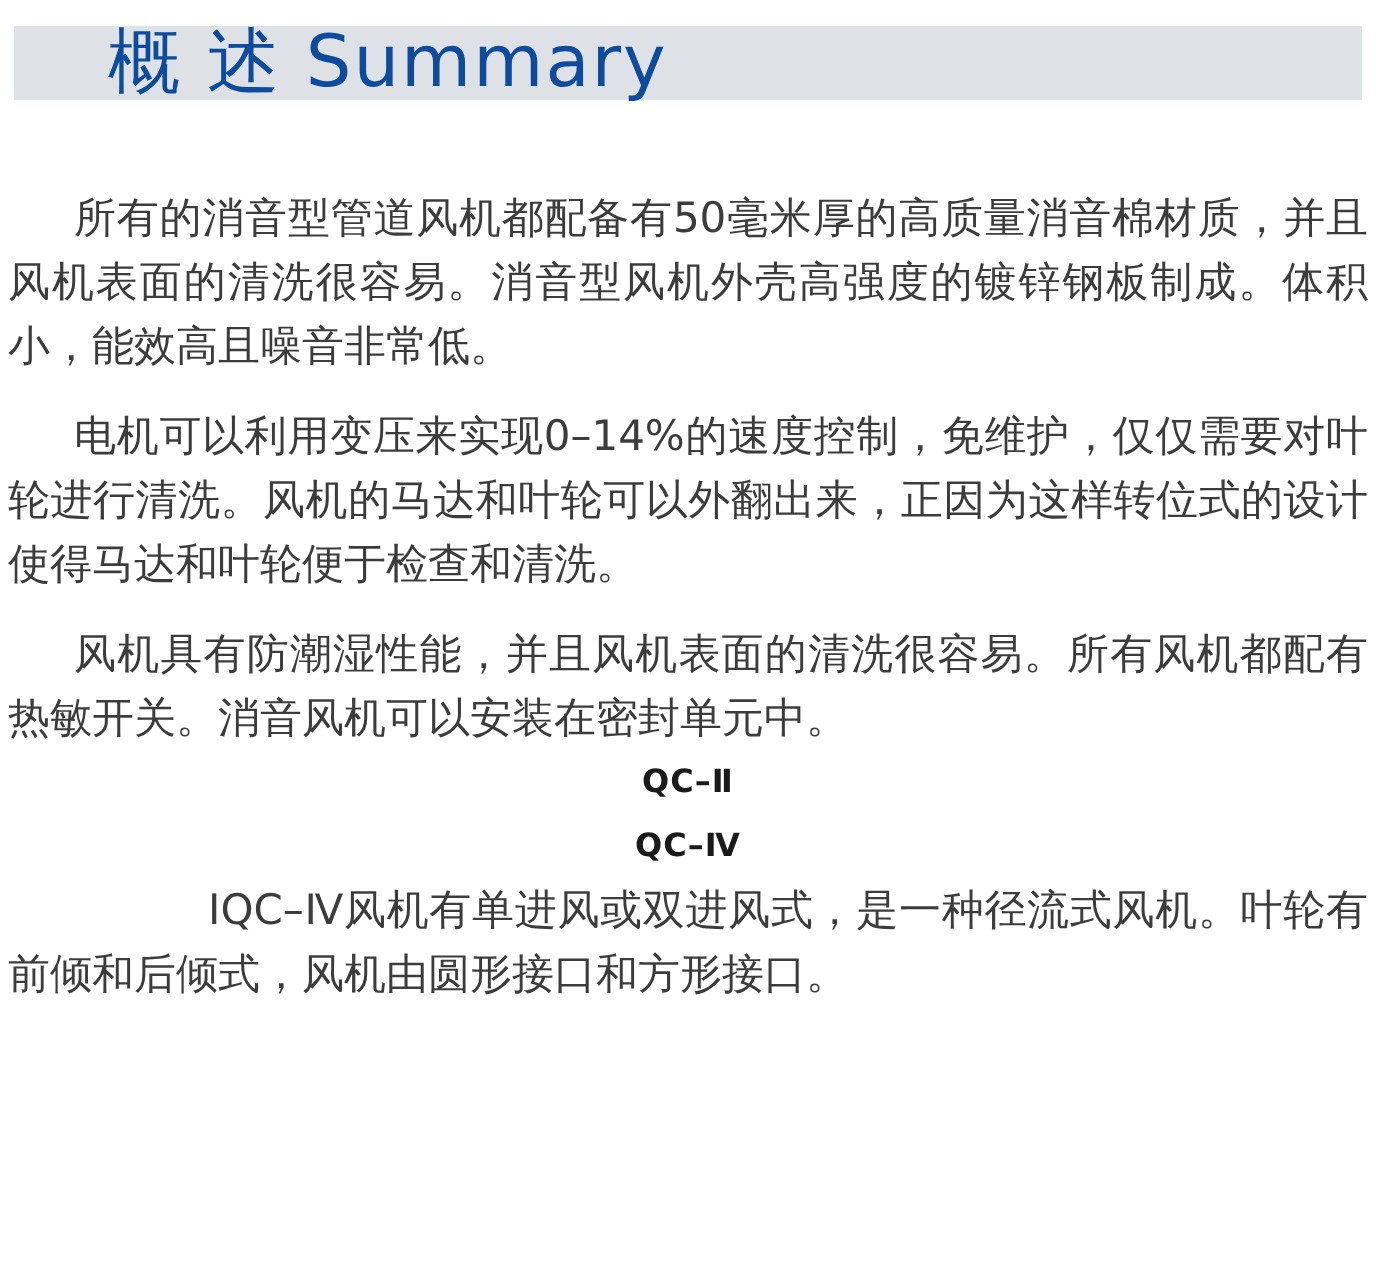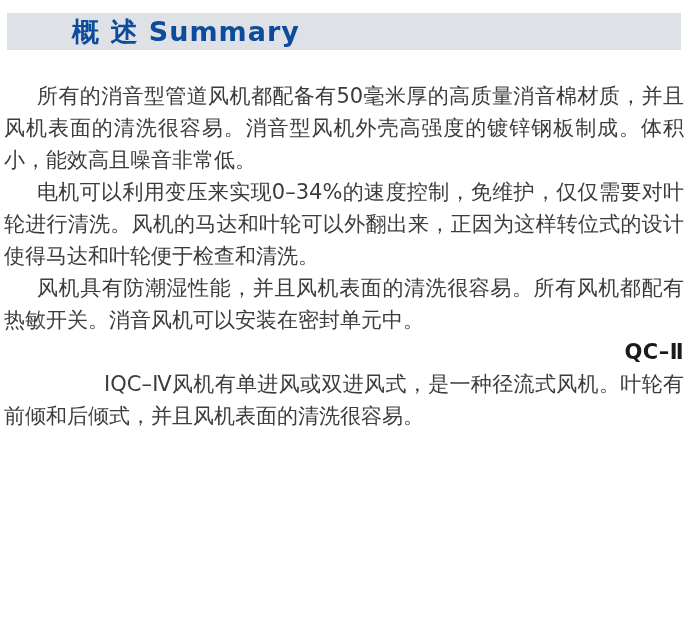--- a/index.html
+++ b/index.html
@@ -20,74 +20,75 @@
     left: 7px;
     top: 13px;
     width: 674px;
     height: 37px;
     background: #dee2e7;
     display: flex;
     align-items: center;
   }
   .header-title {
     margin: 0;
-    padding-left: 65px;
-    font-size: 27px;
+    padding-left: 47px;
+    font-size: 36px;
     line-height: 37px;
-    font-weight: bold;
+    font-weight: normal;
     color: #0d4c9d;
     letter-spacing: 1px;
     white-space: nowrap;
   }
   .content {
     position: absolute;
     left: 4px;
     top: 80px;
     width: 680px;
     font-size: 21px;
     line-height: 32px;
     color: #3c3c3c;
     text-align: justify;
   }
   .para {
     margin: 0;
     padding: 0;
   }
-  .indent-sm { text-indent: 33px; }
+  .indent-sm { text-indent: 33px; margin-top: 13px; }
   .indent-lg { text-indent: 100px; }
   .sub-heading {
     margin: 0;
     padding: 0;
-    font-size: 21px;
+    font-size: 16px;
     line-height: 32px;
     font-weight: bold;
     color: #1a1a1a;
-    text-align: right;
+    text-align: center;
     letter-spacing: 0.5px;
   }
 </style>
 </head>
 <body>
 
 <div class="page">
 
   <div class="header-bar">
     <h1 class="header-title">概 述 Summary</h1>
   </div>
 
   <div class="content">
 
     <p class="para indent-sm">所有的消音型管道风机都配备有50毫米厚的高质量消音棉材质，并且风机表面的清洗很容易。消音型风机外壳高强度的镀锌钢板制成。体积小，能效高且噪音非常低。</p>
 
-    <p class="para indent-sm">电机可以利用变压来实现0–34%的速度控制，免维护，仅仅需要对叶轮进行清洗。风机的马达和叶轮可以外翻出来，正因为这样转位式的设计使得马达和叶轮便于检查和清洗。</p>
+    <p class="para indent-sm">电机可以利用变压来实现0–14%的速度控制，免维护，仅仅需要对叶轮进行清洗。风机的马达和叶轮可以外翻出来，正因为这样转位式的设计使得马达和叶轮便于检查和清洗。</p>
 
     <p class="para indent-sm">风机具有防潮湿性能，并且风机表面的清洗很容易。所有风机都配有热敏开关。消音风机可以安装在密封单元中。</p>
 
     <h2 class="sub-heading">QC–Ⅱ</h2>
 
 
+    <h2 class="sub-heading">QC–Ⅳ</h2>
 
-    <p class="para indent-lg">IQC–Ⅳ风机有单进风或双进风式，是一种径流式风机。叶轮有前倾和后倾式，并且风机表面的清洗很容易。</p>
+    <p class="para indent-lg">IQC–Ⅳ风机有单进风或双进风式，是一种径流式风机。叶轮有前倾和后倾式，风机由圆形接口和方形接口。</p>
 
 
   </div>
 
 </div>
 
 </body></html>

